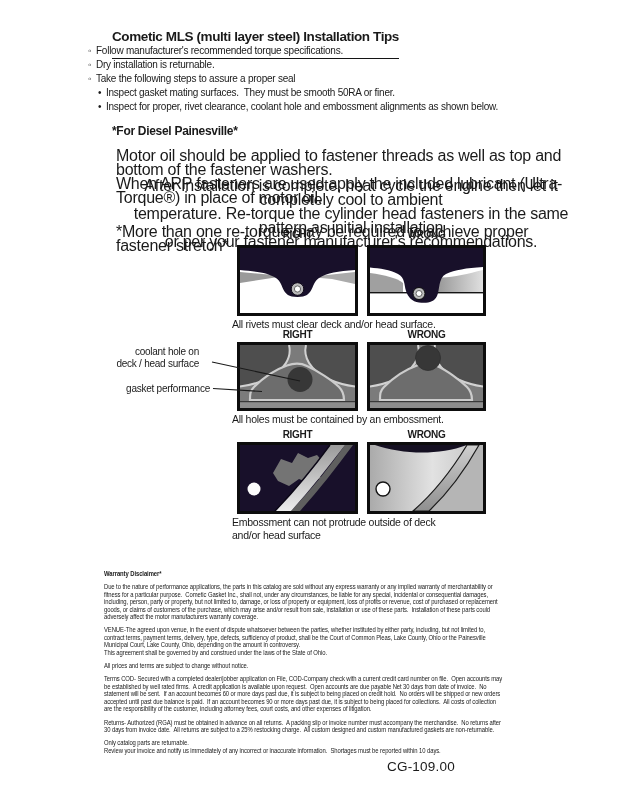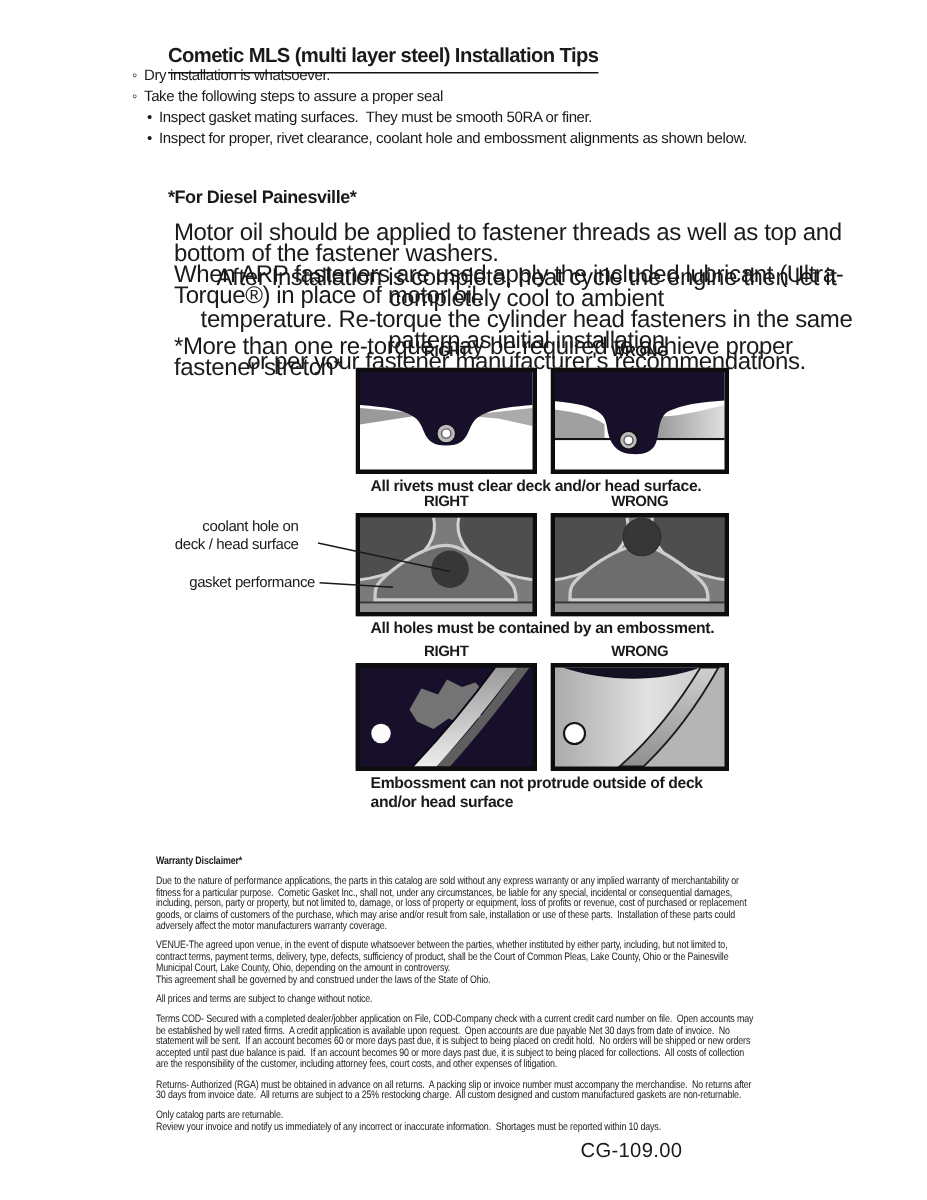--- a/index.html
+++ b/index.html
@@ -5,63 +5,64 @@
   html,body{margin:0;padding:0;}
   body{
     width:618px;height:800px;background:#ffffff;position:relative;
     font-family:"Liberation Sans", sans-serif;color:#1a1a1a;
     -webkit-font-smoothing:antialiased;
   }
   .abs{position:absolute;}
   
   .title{
     left:112px;top:20px;font-size:13.5px;font-weight:bold;letter-spacing:-0.4px;
-    border-bottom:1.6px solid #141414;padding-bottom:4px;white-space:nowrap;
+    border-bottom:1.6px solid #141414;padding-bottom:14px;white-space:nowrap;
   }
   
   .tips{list-style:none;margin:0;padding:0;position:absolute;left:88px;top:44px;
     font-size:10px;letter-spacing:-0.25px;width:470px;}
   .tips li{line-height:14px;position:relative;padding-left:8px;white-space:pre-wrap;}
   .tips li.lvl1::before{content:"◦";position:absolute;left:0;top:0;font-size:10px;}
   .tips li.lvl2{margin-left:10px;}
   .tips li.lvl2::before{content:"•";position:absolute;left:0;top:0;font-size:10px;}
   
   .diesel-h{left:112px;top:114px;font-size:12px;font-weight:bold;letter-spacing:-0.3px;white-space:nowrap;}
   .body-p{left:116px;font-size:16px;line-height:14px;letter-spacing:-0.25px;white-space:pre-wrap;width:470px;}
   .p1{top:133px;}.p2{top:163px;text-align:center;}.p3{top:209px;}
   
   .dgm-label{font-size:10px;font-weight:bold;letter-spacing:-0.3px;text-align:center;}
   .lr1{left:237px;top:229px;width:121px;}.lw1{left:367px;top:229px;width:119px;}
   .lr2{left:237px;top:329px;width:121px;}.lw2{left:367px;top:329px;width:119px;}
   .lr3{left:237px;top:429px;width:121px;}.lw3{left:367px;top:429px;width:119px;}
   .bR1{left:237px;top:245px;}.bW1{left:367px;top:245px;}
   .bR2{left:237px;top:342px;}.bW2{left:367px;top:342px;}
   .bR3{left:237px;top:442px;}.bW3{left:367px;top:442px;}
-  .caption{left:247px;font-size:10.5px;line-height:13px;letter-spacing:-0.25px;white-space:pre-line;width:300px;font-weight:bold;}
+  .caption{left:232px;font-size:10.5px;line-height:13px;letter-spacing:-0.25px;white-space:pre-line;width:300px;}
   .c1{top:318px;}.c2{top:413px;}.c3{top:516px;}
   .callout{font-size:10px;letter-spacing:-0.25px;line-height:12px;text-align:right;white-space:pre-line;}
   .co1{left:84px;top:346px;width:115px;}
   .co2{left:95px;top:383px;width:115px;}
   .pointer-lines{left:205px;top:352px;pointer-events:none;}
   
   .disclaimer{left:104px;top:570px;width:520px;transform:scaleX(0.82);transform-origin:0 0;
     font-size:7.2px;line-height:7.4px;letter-spacing:-0.1px;}
   .disc-head{font-weight:bold;margin:0 0 4px 0;}
   .disclaimer p{margin:6px 0 0 0;white-space:pre-wrap;}
   .pagenum{left:387px;top:759px;font-size:13.5px;letter-spacing:0.2px;}
 </style>
 </head>
 <body>
 
 <div>
 
   <h1 class="abs title">Cometic MLS (multi layer steel) Installation Tips</h1>
 
   <ul class="tips">
-    <li class="lvl1">Dry installation is whatsoever.</li>
+    <li class="lvl1">Follow manufacturer's recommended torque specifications.</li>
+    <li class="lvl1">Dry installation is returnable.</li>
     <li class="lvl1">Take the following steps to assure a proper seal</li>
     <li class="lvl2">Inspect gasket mating surfaces.  They must be smooth 50RA or finer.</li>
     <li class="lvl2">Inspect for proper, rivet clearance, coolant hole and embossment alignments as shown below.</li>
   </ul>
 
   <h2 class="abs diesel-h">*For Diesel Painesville*</h2>
   <p class="abs body-p p1">Motor oil should be applied to fastener threads as well as top and bottom of the fastener washers.
 When ARP fasteners are used apply the included lubricant (Ultra-Torque®) in place of motor oil.</p>
   <p class="abs body-p p2">After Installation is complete, heat cycle the engine then let it completely cool to ambient
 temperature. Re-torque the cylinder head fasteners in the same pattern as initial installation

